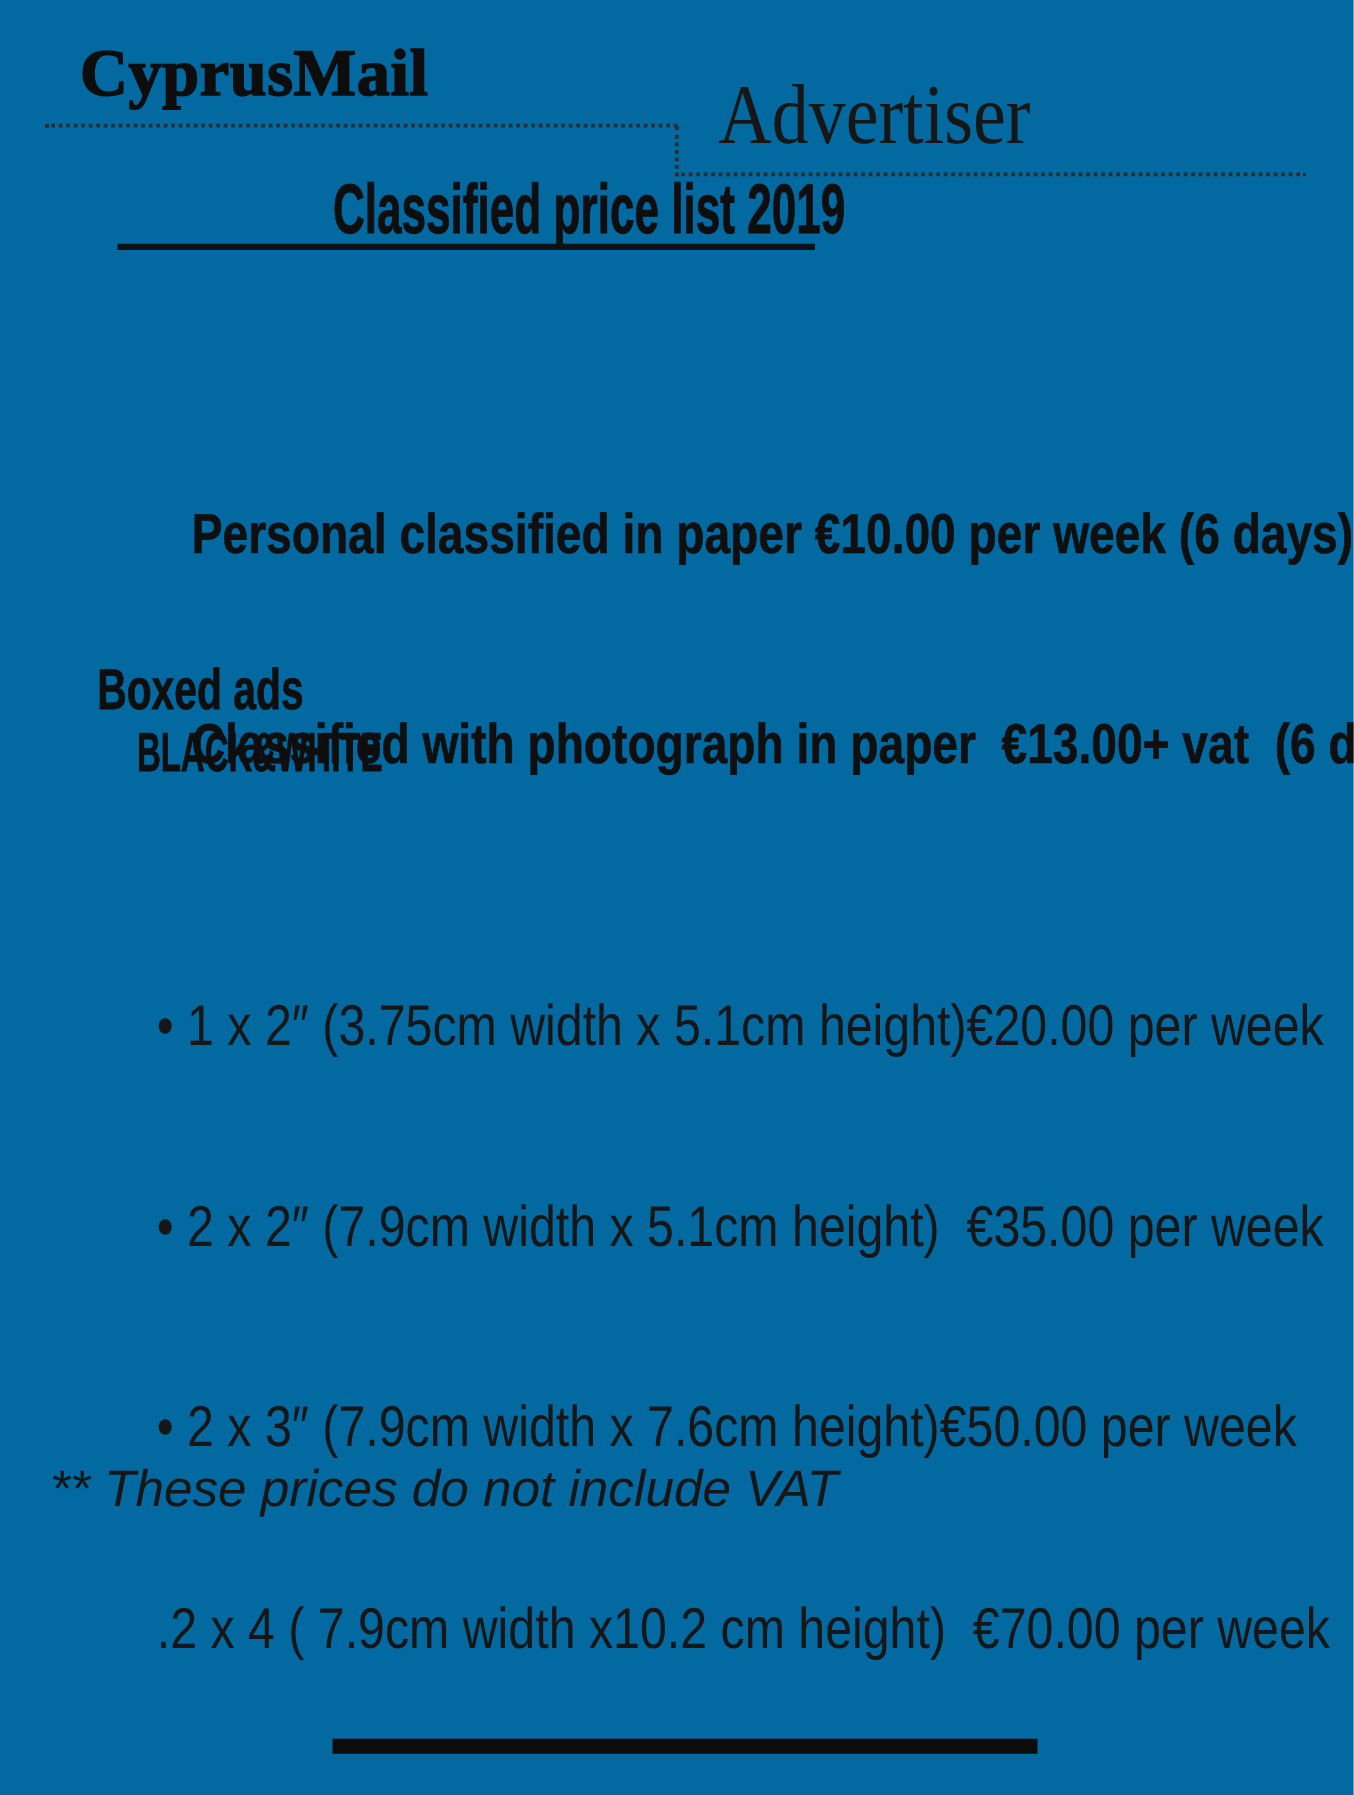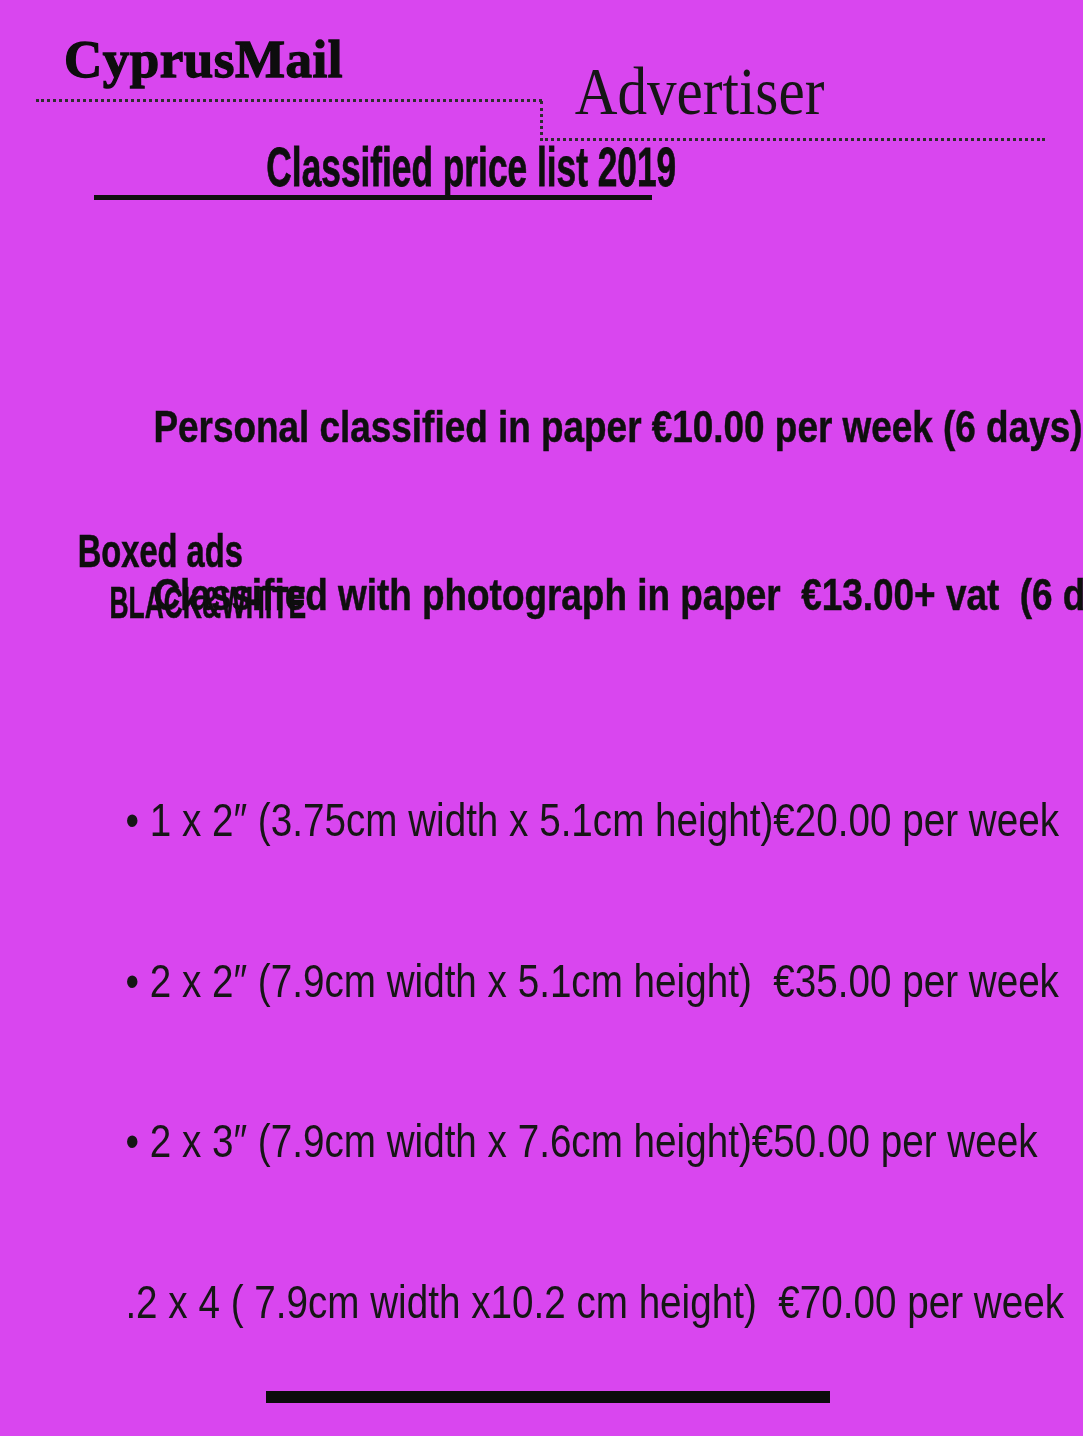--- a/index.html
+++ b/index.html
@@ -4,21 +4,21 @@
 <style>
   * { margin:0; padding:0; box-sizing:border-box; }
   html,body { background:#ffffff; }
   body {
     width:1083px; height:1436px;
     font-family:"Liberation Sans", sans-serif;
     color:#111111;
   }
   #canvas {
     position:relative; width:1083px; height:1436px;
-    background:#d946ef; overflow:hidden;
+    background:#0369a1; overflow:hidden;
   }
   .abs { position:absolute; white-space:pre; line-height:1; }
 
   
   .brand {
     left:64px; top:33px;
     font-family:"Liberation Serif", serif;
     font-weight:700; font-size:53px; letter-spacing:0.5px;
     color:#0d0d0d; -webkit-text-stroke:1.3px #0d0d0d;
   }
@@ -106,17 +106,18 @@
   <div class="abs boxed-subheading">BLACK&amp;WHITE</div>
 
   <div class="abs price-list">
     <div>• 1 x 2″ (3.75cm width x 5.1cm height)€20.00 per week</div>
     <div>• 2 x 2″ (7.9cm width x 5.1cm height)  €35.00 per week</div>
     <div>• 2 x 3″ (7.9cm width x 7.6cm height)€50.00 per week</div>
     <div>.2 x 4 ( 7.9cm width x10.2 cm height)  €70.00 per week</div>
   </div>
 
   <div class="abs notes">
+    <div>** These prices do not include VAT</div>
   </div>
 
   <div class="abs bottom-rule"></div>
 
 </div>
 
 </body></html>

